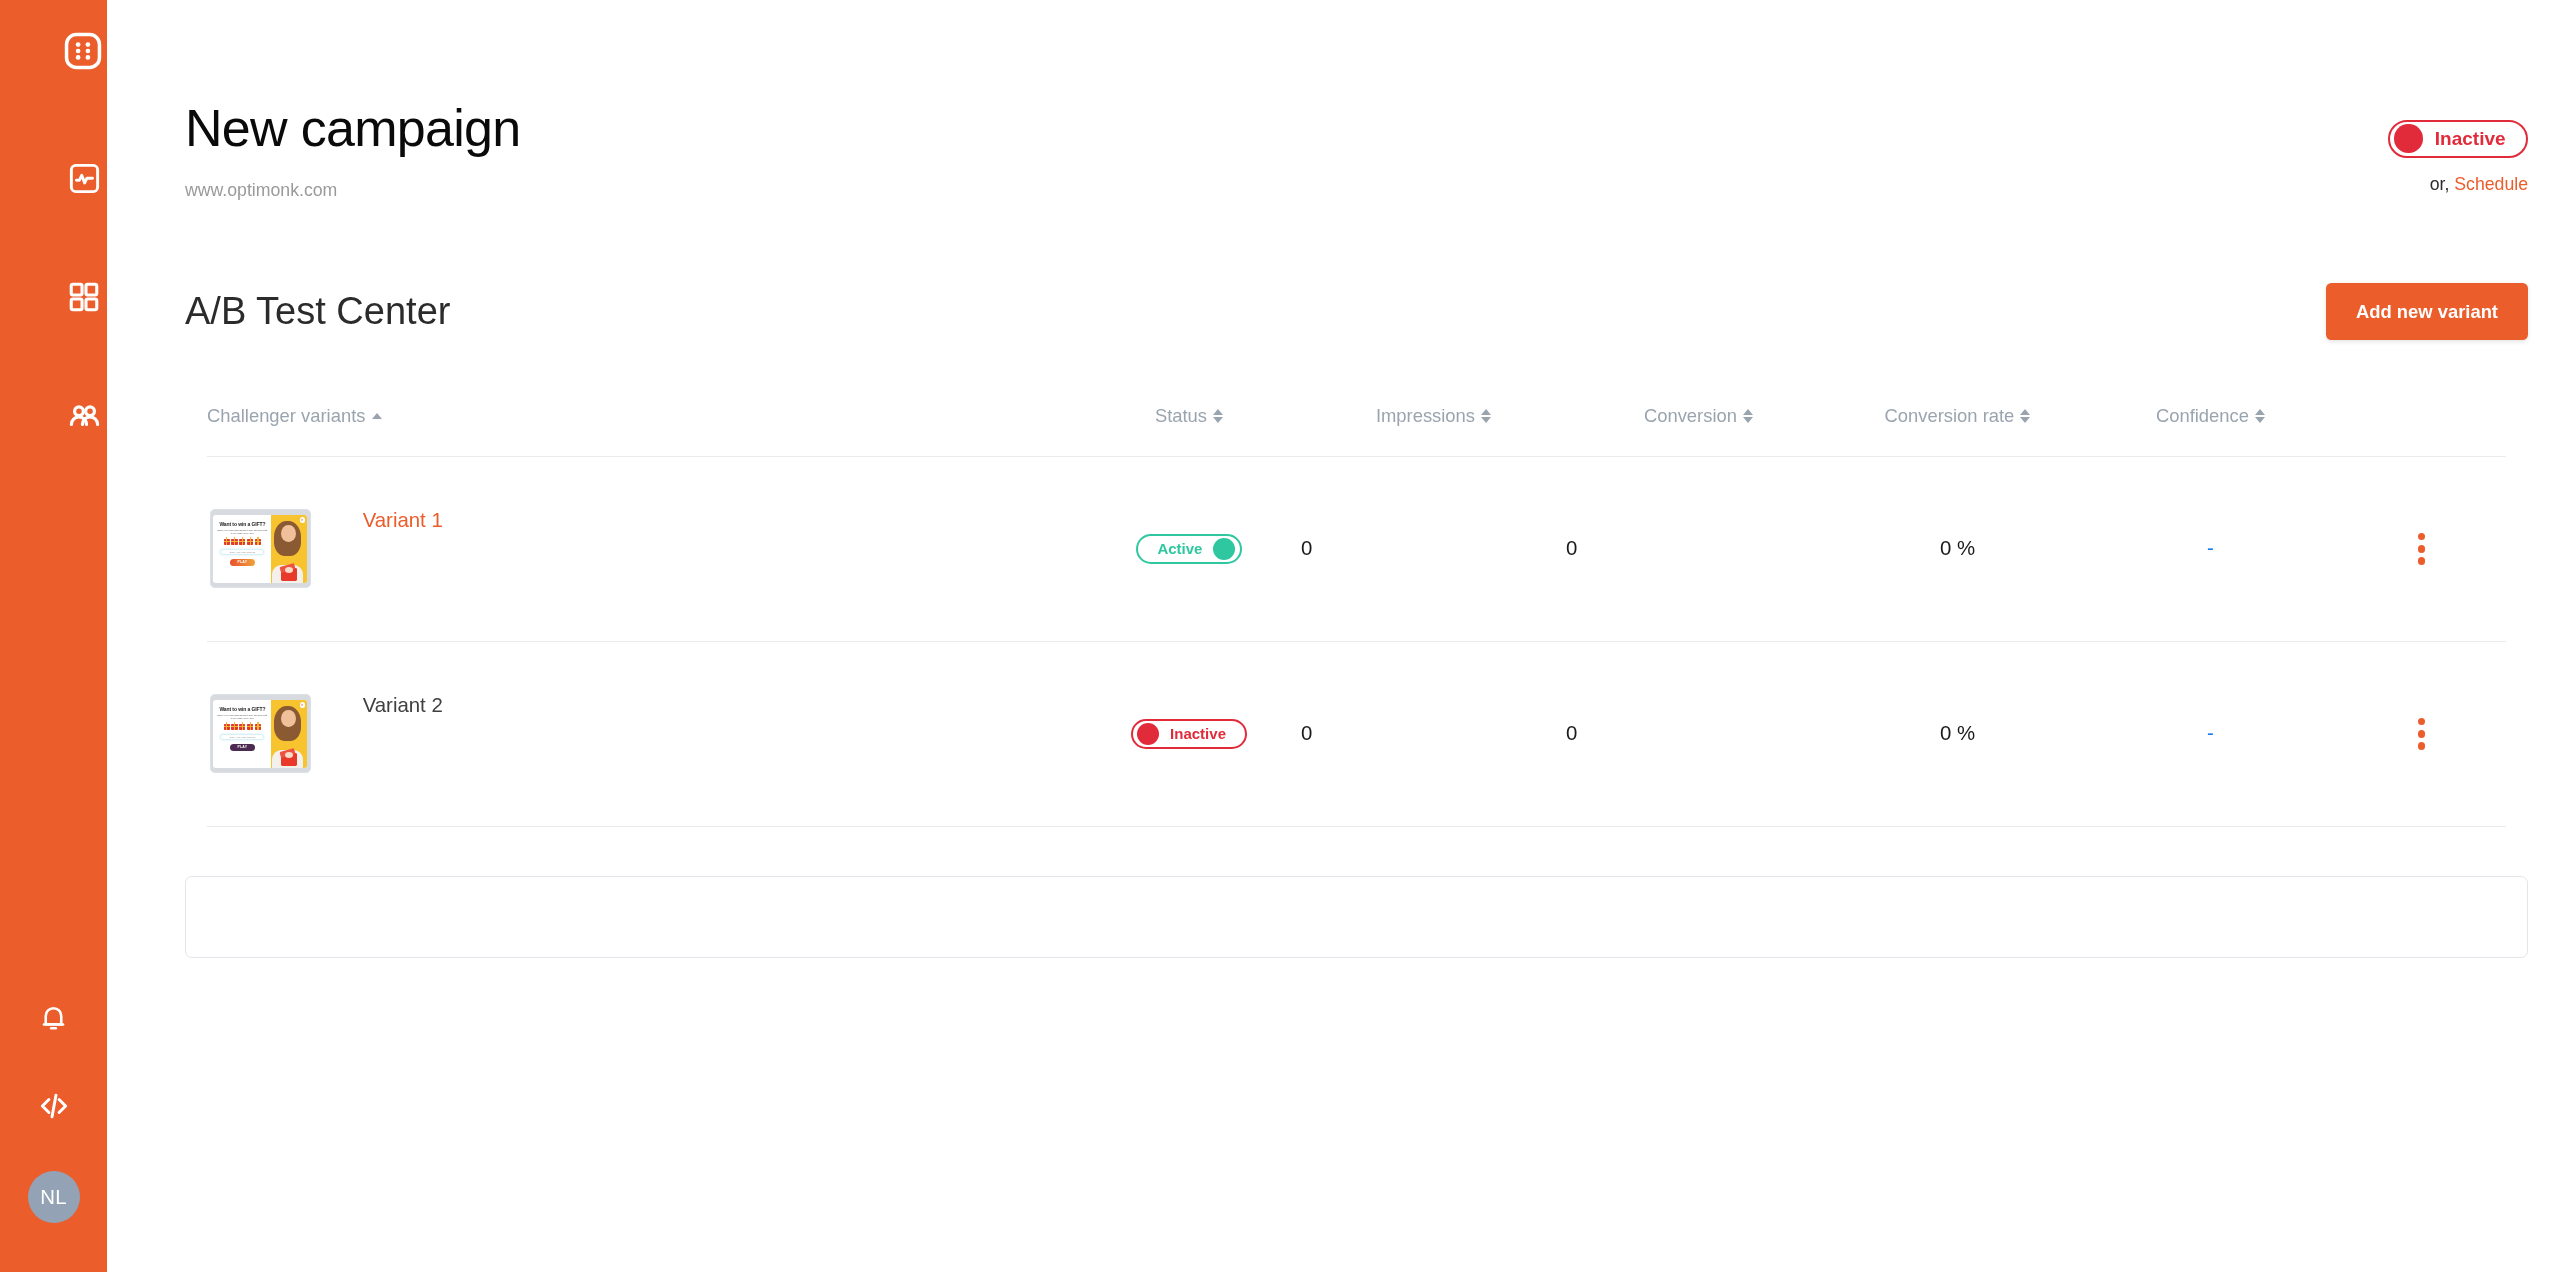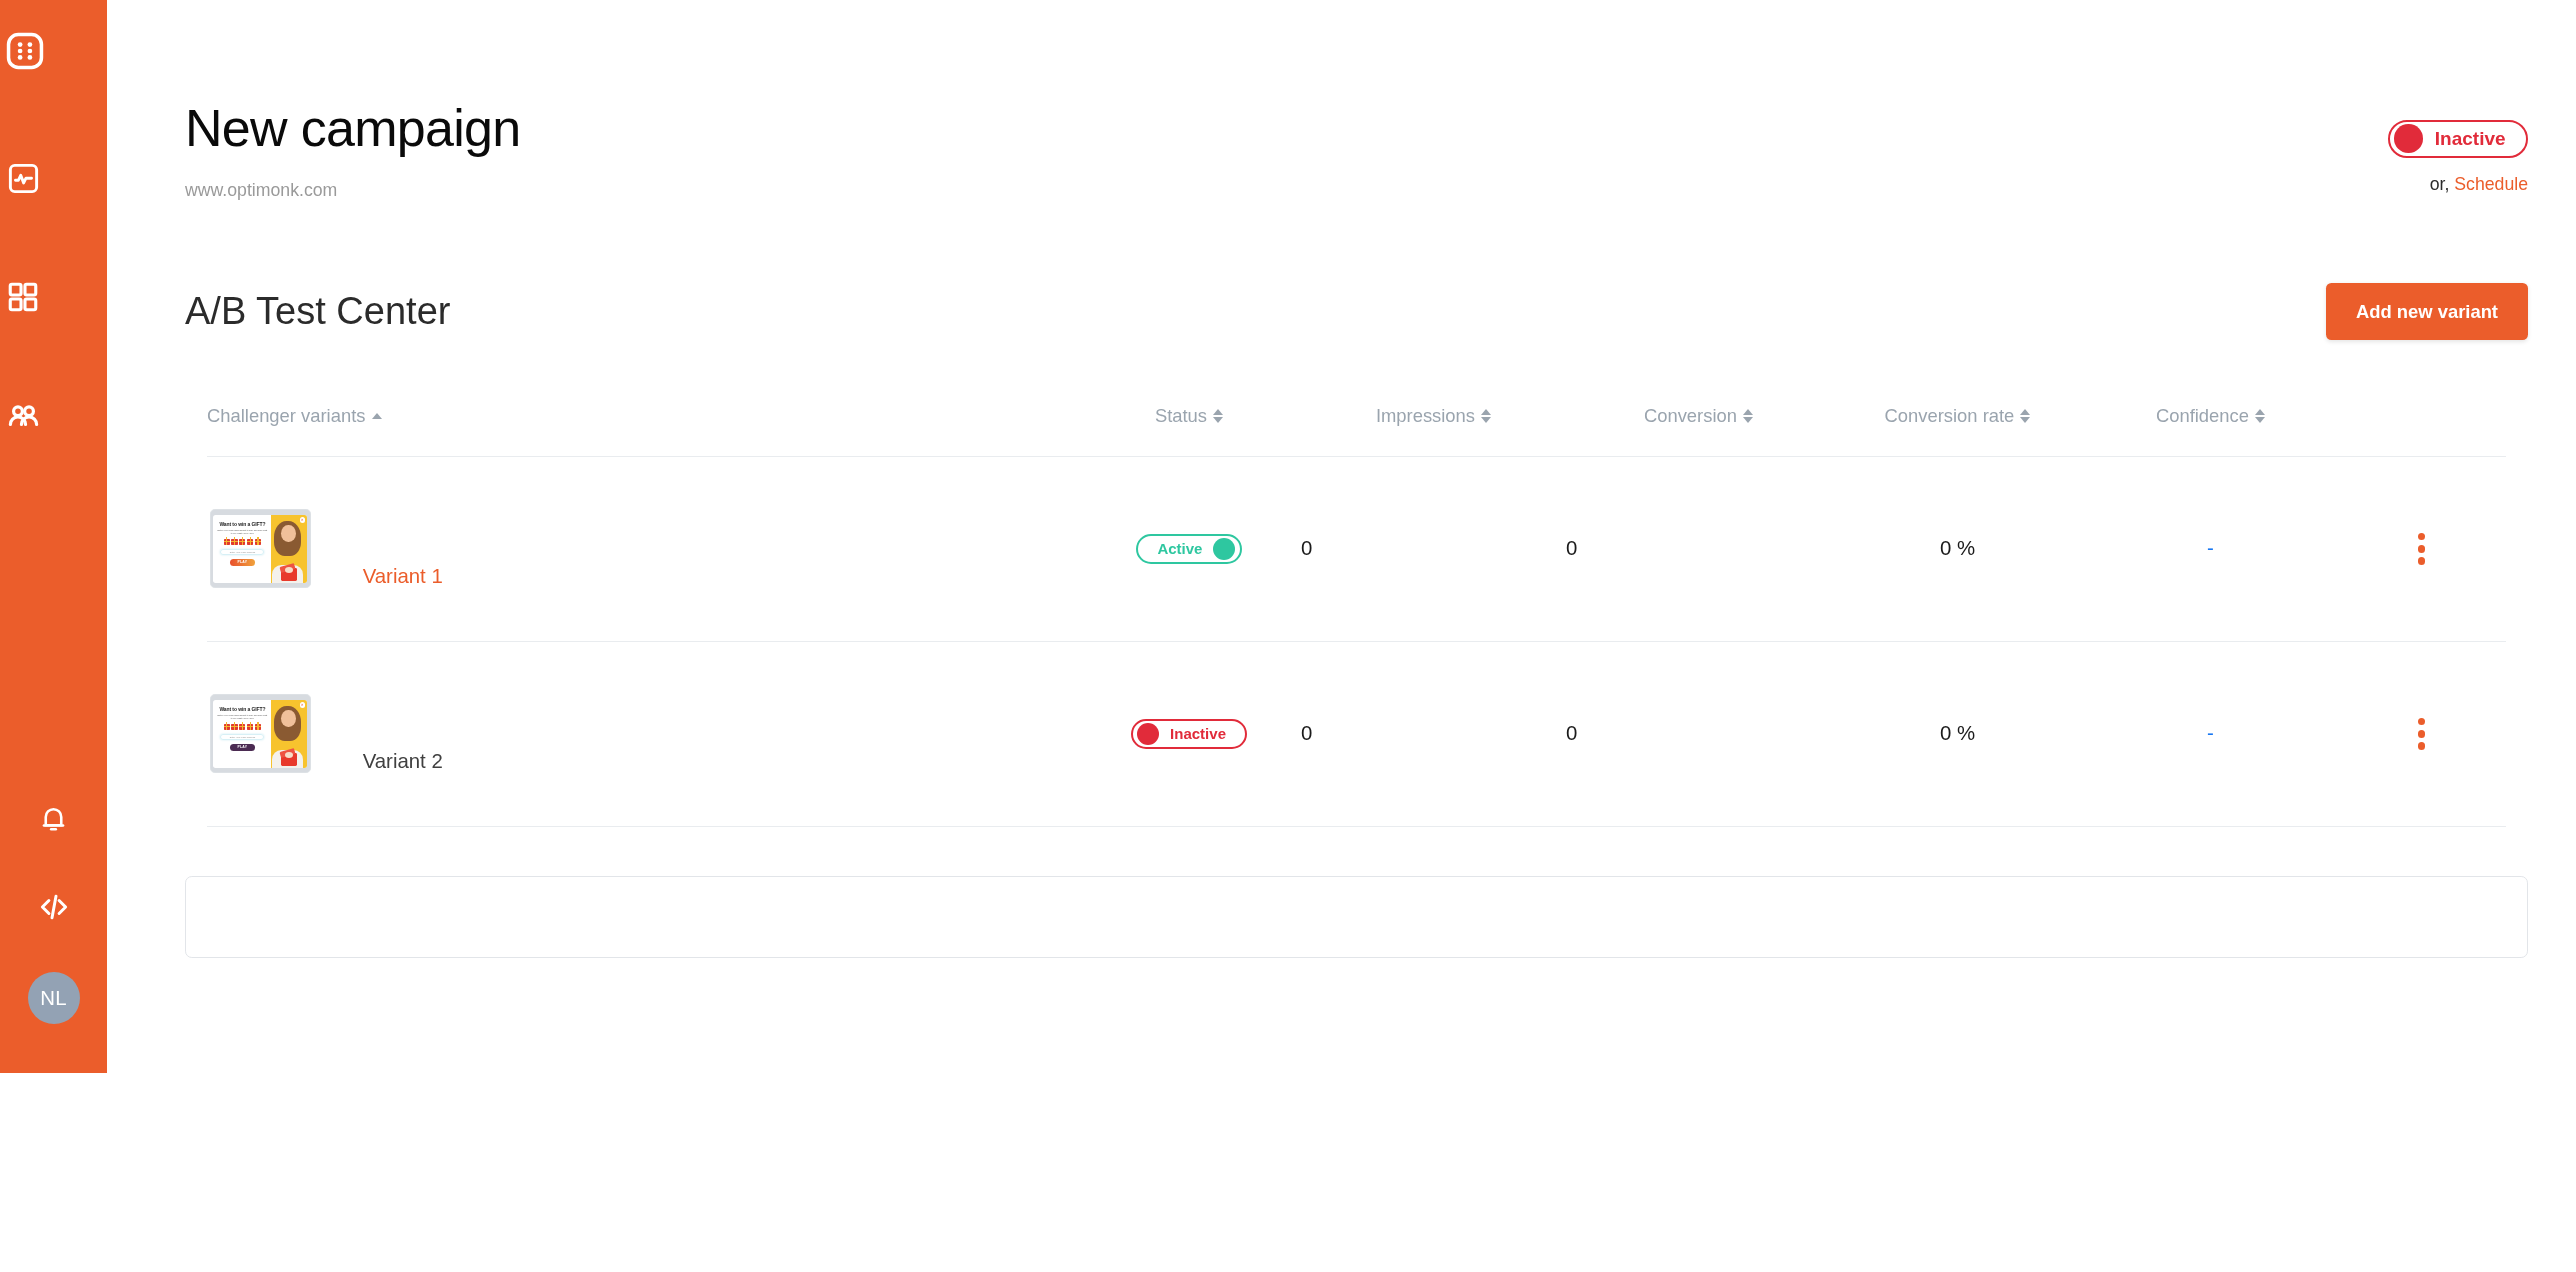--- a/index.html
+++ b/index.html
@@ -6,23 +6,23 @@
   html, body {
     width:2576px; height:1272px;
     background:#ffffff;
     font-family:"Liberation Sans", sans-serif;
     overflow:hidden;
   }
   .app { display:flex; width:2576px; height:1272px; }
 
   
   .sidebar {
-    width:107px; min-width:107px; height:1073px;
+    width:107px; min-width:107px; height:1272px;
     background:#EB5D2B;
-    display:flex; flex-direction:column; align-items:flex-start;
+    display:flex; flex-direction:column; align-items:flex-end;
     position:relative;
   }
   .sb-logo { margin-top:26px; width:49px; height:49px; display:flex; align-items:center; justify-content:center; }
   .sb-icon { width:46px; height:46px; display:flex; align-items:center; justify-content:center; cursor:pointer; }
   .sb-nav { margin-top:80px; display:flex; flex-direction:column; gap:73px; align-items:center; }
   .sb-bottom { position:absolute; bottom:49px; left:0; width:107px;
                display:flex; flex-direction:column; align-items:center; gap:42px; }
   .avatar {
     width:52px; height:52px; border-radius:50%;
     background:#93A2B4; color:#fff;
@@ -57,21 +57,21 @@
     font-size:18.4px; font-weight:bold; padding:17.7px 30px; cursor:pointer;
     font-family:"Liberation Sans", sans-serif;
     box-shadow:0 1.4px 4.1px rgba(0,0,0,.10);
   }
 
   
   .tbl { margin-top:65px; margin-left:22px; margin-right:22px; }
   .tbl-head, .tbl-row { display:flex; align-items:center; }
   .tbl-head { border-bottom:1.4px solid #E9ECEF; padding-bottom:28.5px; }
   .tbl-row { border-bottom:1.4px solid #E9ECEF; height:185px; }
-  .c-variant { width:870px; display:flex; align-items:flex-end; }
+  .c-variant { width:870px; display:flex; align-items:flex-start; }
   .c-status  { width:224px; display:flex; justify-content:center; }
   .c-num     { width:265px; }
   .c-rate    { width:253px; text-align:center; }
   .c-conf    { width:253px; text-align:center; }
   .c-menu    { flex:1; display:flex; justify-content:center; }
 
   .th { font-size:18.4px; color:#9AA4AE; white-space:nowrap; cursor:pointer; display:inline-flex; align-items:center; gap:6.1px; }
   .th.center { justify-content:center; width:100%; }
   .sort-both { display:inline-flex; flex-direction:column; gap:2px; }
   .tri { width:0;height:0;border-left:5.4px solid transparent;border-right:5.4px solid transparent; }

